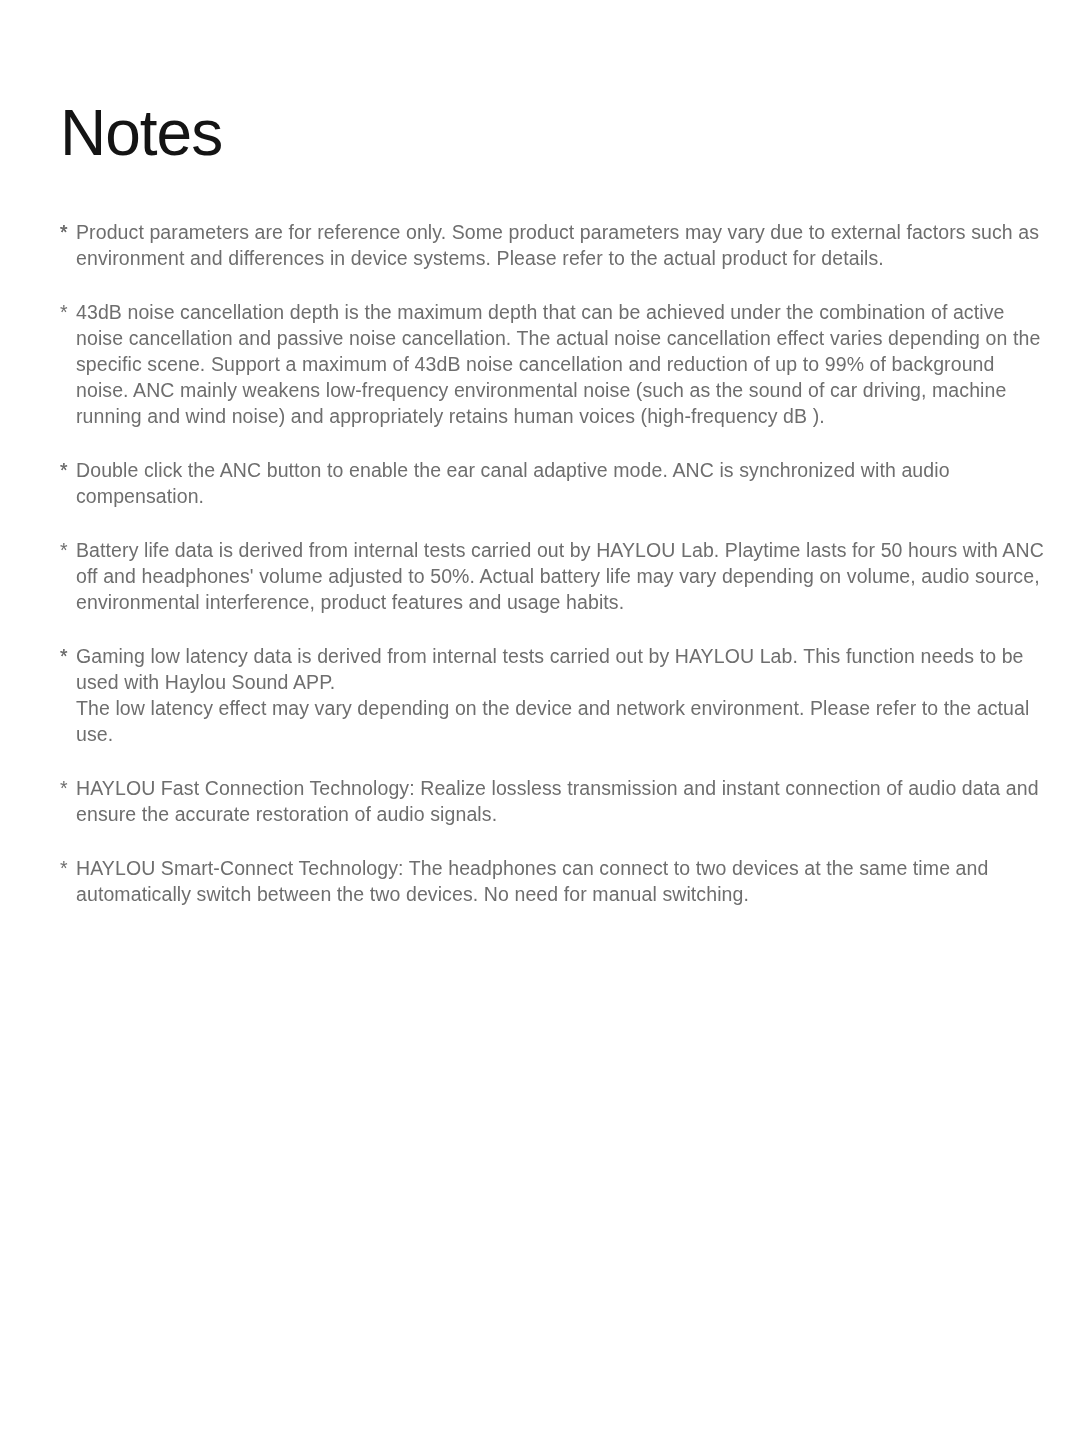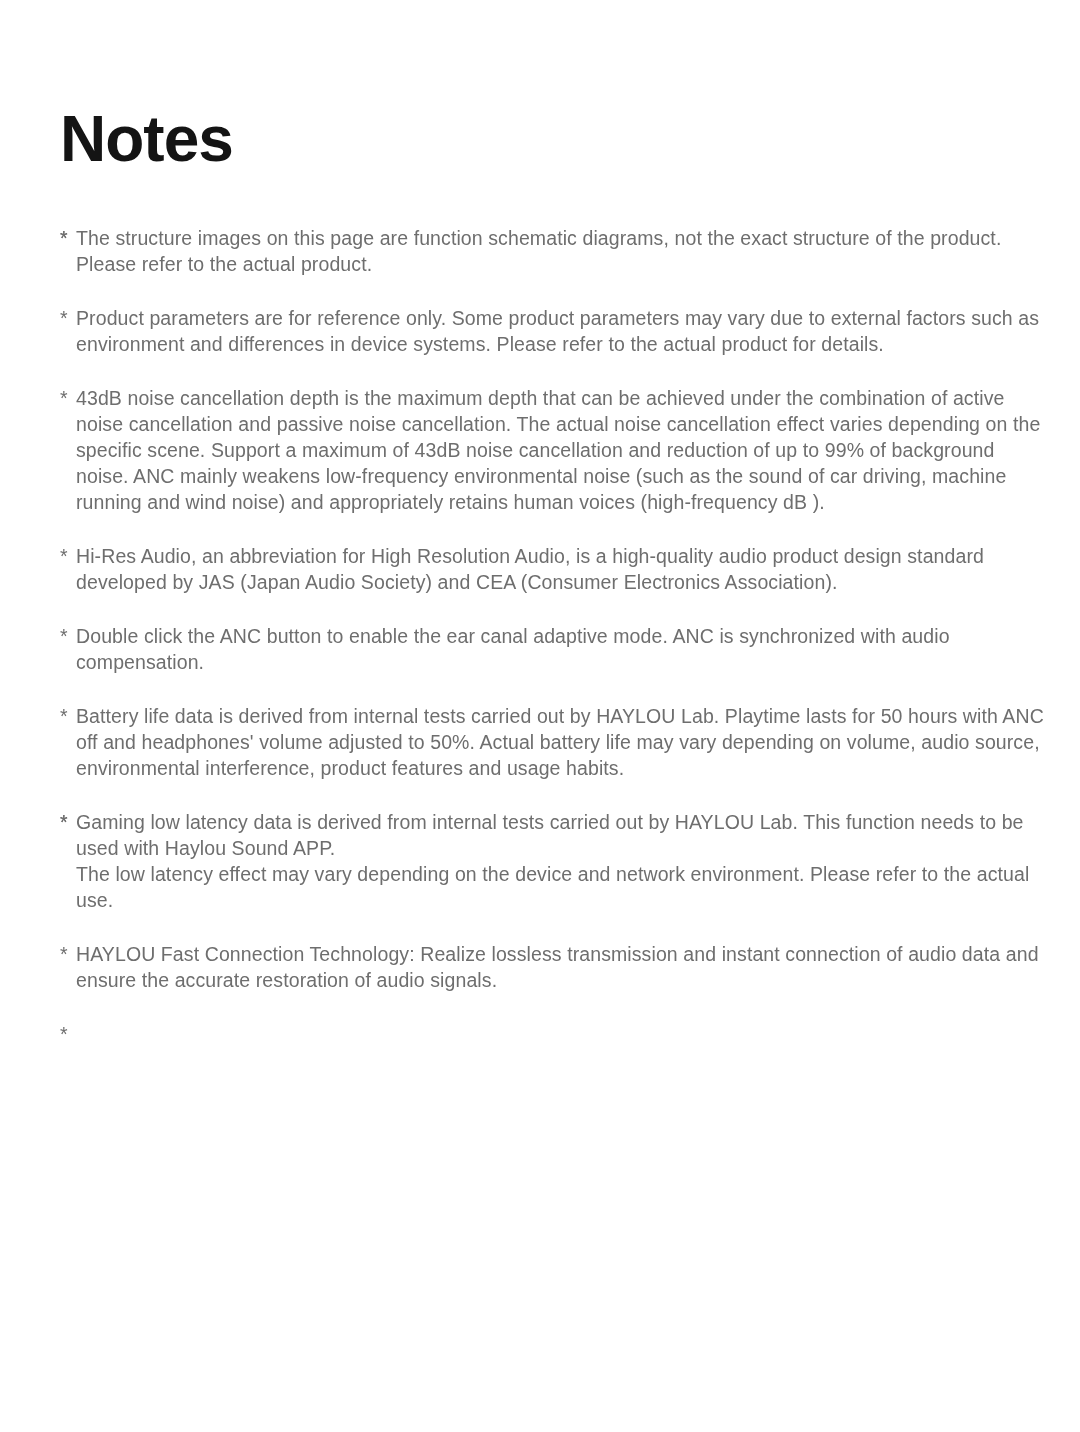--- a/index.html
+++ b/index.html
@@ -12,24 +12,24 @@
     height: 1432px;
     box-sizing: border-box;
     font-family: "Liberation Sans", sans-serif;
     overflow: hidden;
   }
   .page {
     box-sizing: border-box;
     padding: 88px 40px 0 60px;
   }
   .page-title {
-    margin: 18px 0 52px 0;
+    margin: 12px 0 52px 0;
     font-size: 64px;
     line-height: 1.05;
-    font-weight: 700;
+    font-weight: 400;
     letter-spacing: -1px;
     color: #141414;
   }
   .notes-list {
     width: 985px;
   }
   .note {
     position: relative;
     box-sizing: border-box;
     padding-left: 16px;
@@ -54,33 +54,31 @@
 
 <main class="page">
   <h1 class="page-title">Notes</h1>
 
   <section class="notes-list">
     <div class="note">
       <span class="marker">*</span>
     </div>
     <div class="note">
       <span class="marker">*</span>
-      <span class="note-text">The structure images on this page are function schematic diagrams, not the exact structure of the product. Please refer to the actual product.</span>
     </div>
     <div class="note">
       <span class="marker">*</span>
       <span class="note-text">Product parameters are for reference only. Some product parameters may vary due to external factors such as environment and differences in device systems. Please refer to the actual product for details.</span>
     </div>
     <div class="note">
       <span class="marker">*</span>
       <span class="note-text">43dB noise cancellation depth is the maximum depth that can be achieved under the combination of active noise cancellation and passive noise cancellation. The actual noise cancellation effect varies depending on the specific scene. Support a maximum of 43dB noise cancellation and reduction of up to 99% of background noise. ANC mainly weakens low-frequency environmental noise (such as the sound of car driving, machine running and wind noise) and appropriately retains human voices (high-frequency dB ).</span>
     </div>
     <div class="note">
       <span class="marker">*</span>
-      <span class="note-text">Hi-Res Audio, an abbreviation for High Resolution Audio, is a high-quality audio product design standard developed by JAS (Japan Audio Society) and CEA (Consumer Electronics Association).</span>
     </div>
     <div class="note">
       <span class="marker">*</span>
       <span class="note-text">Double click the ANC button to enable the ear canal adaptive mode. ANC is synchronized with audio compensation.</span>
     </div>
     <div class="note">
       <span class="marker">*</span>
       <span class="note-text">Battery life data is derived from internal tests carried out by HAYLOU Lab. Playtime lasts for 50 hours with ANC off and headphones' volume adjusted to 50%. Actual battery life may vary depending on volume, audio source, environmental interference, product features and usage habits.</span>
     </div>
     <div class="note">
@@ -90,15 +88,16 @@
       <span class="marker">*</span>
       <span class="note-text">Gaming low latency data is derived from internal tests carried out by HAYLOU Lab. This function needs to be used with Haylou Sound APP.
 The low latency effect may vary depending on the device and network environment. Please refer to the actual use.</span>
     </div>
     <div class="note">
       <span class="marker">*</span>
       <span class="note-text">HAYLOU Fast Connection Technology: Realize lossless transmission and instant connection of audio data and ensure the accurate restoration of audio signals.</span>
     </div>
     <div class="note">
       <span class="marker">*</span>
+      <span class="note-text">HAYLOU Smart-Connect Technology: The headphones can connect to two devices at the same time and automatically switch between the two devices. No need for manual switching.</span>
     </div>
   </section>
 </main>
 
 </body></html>

